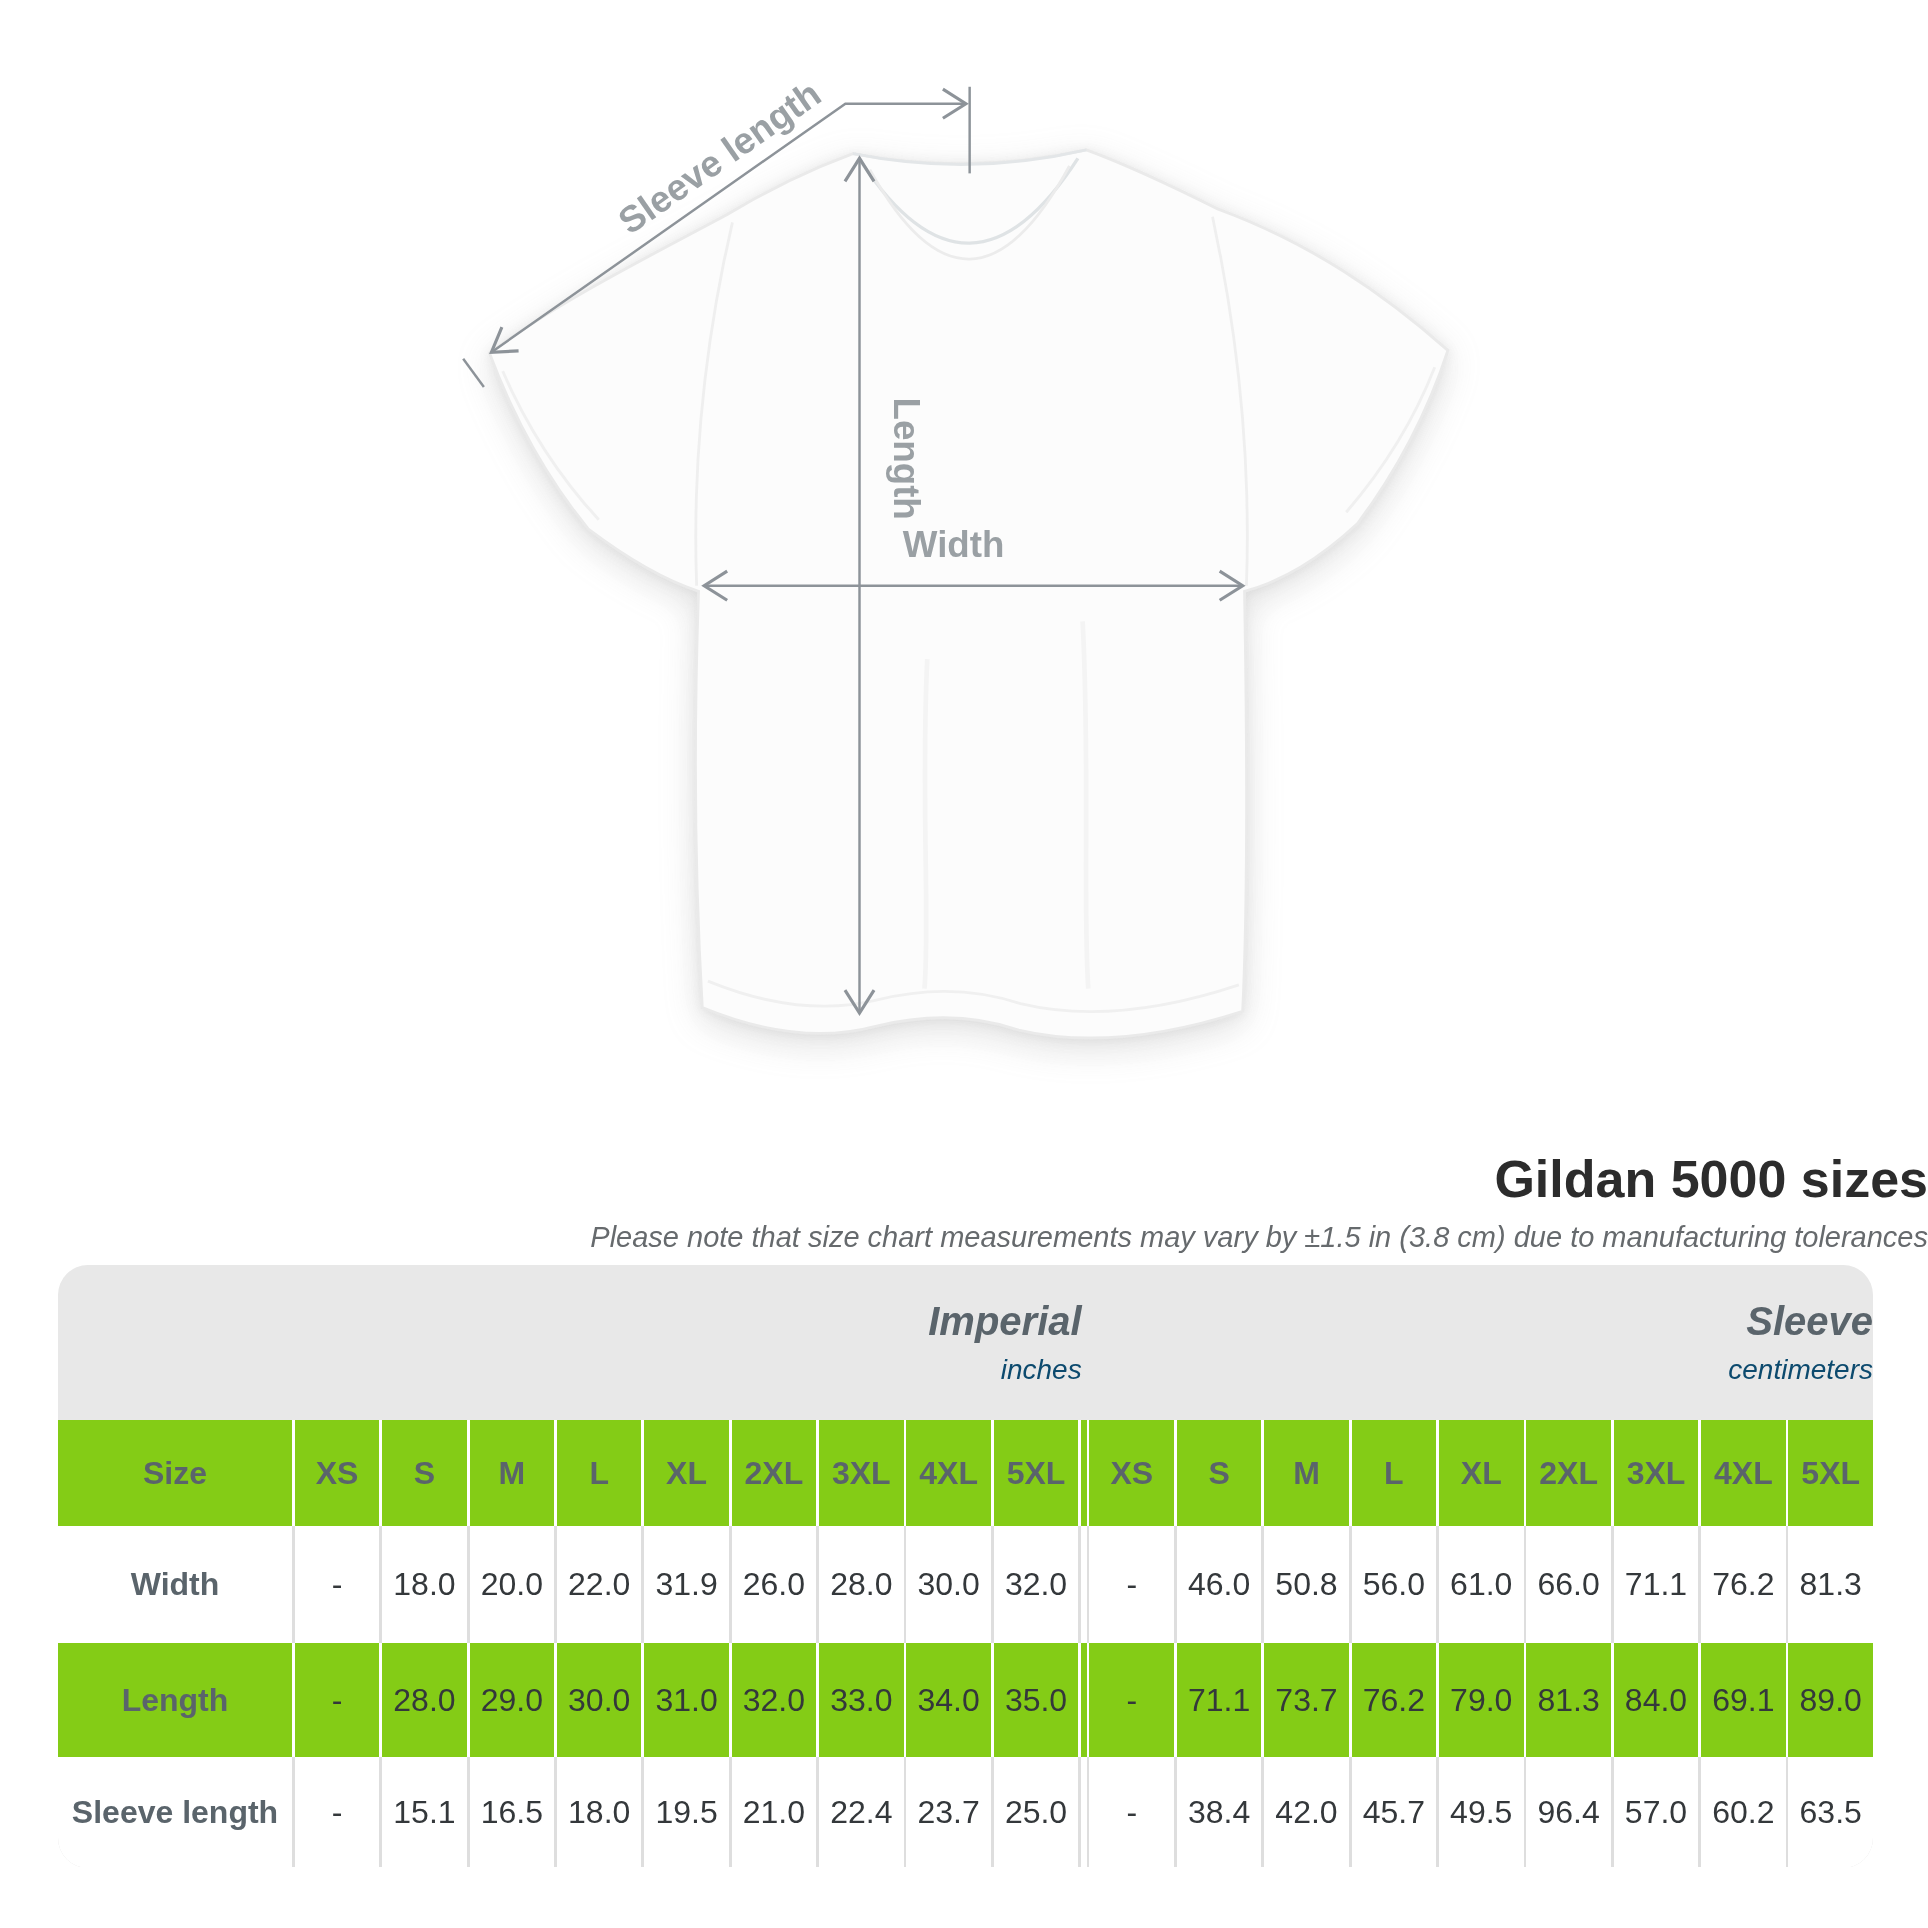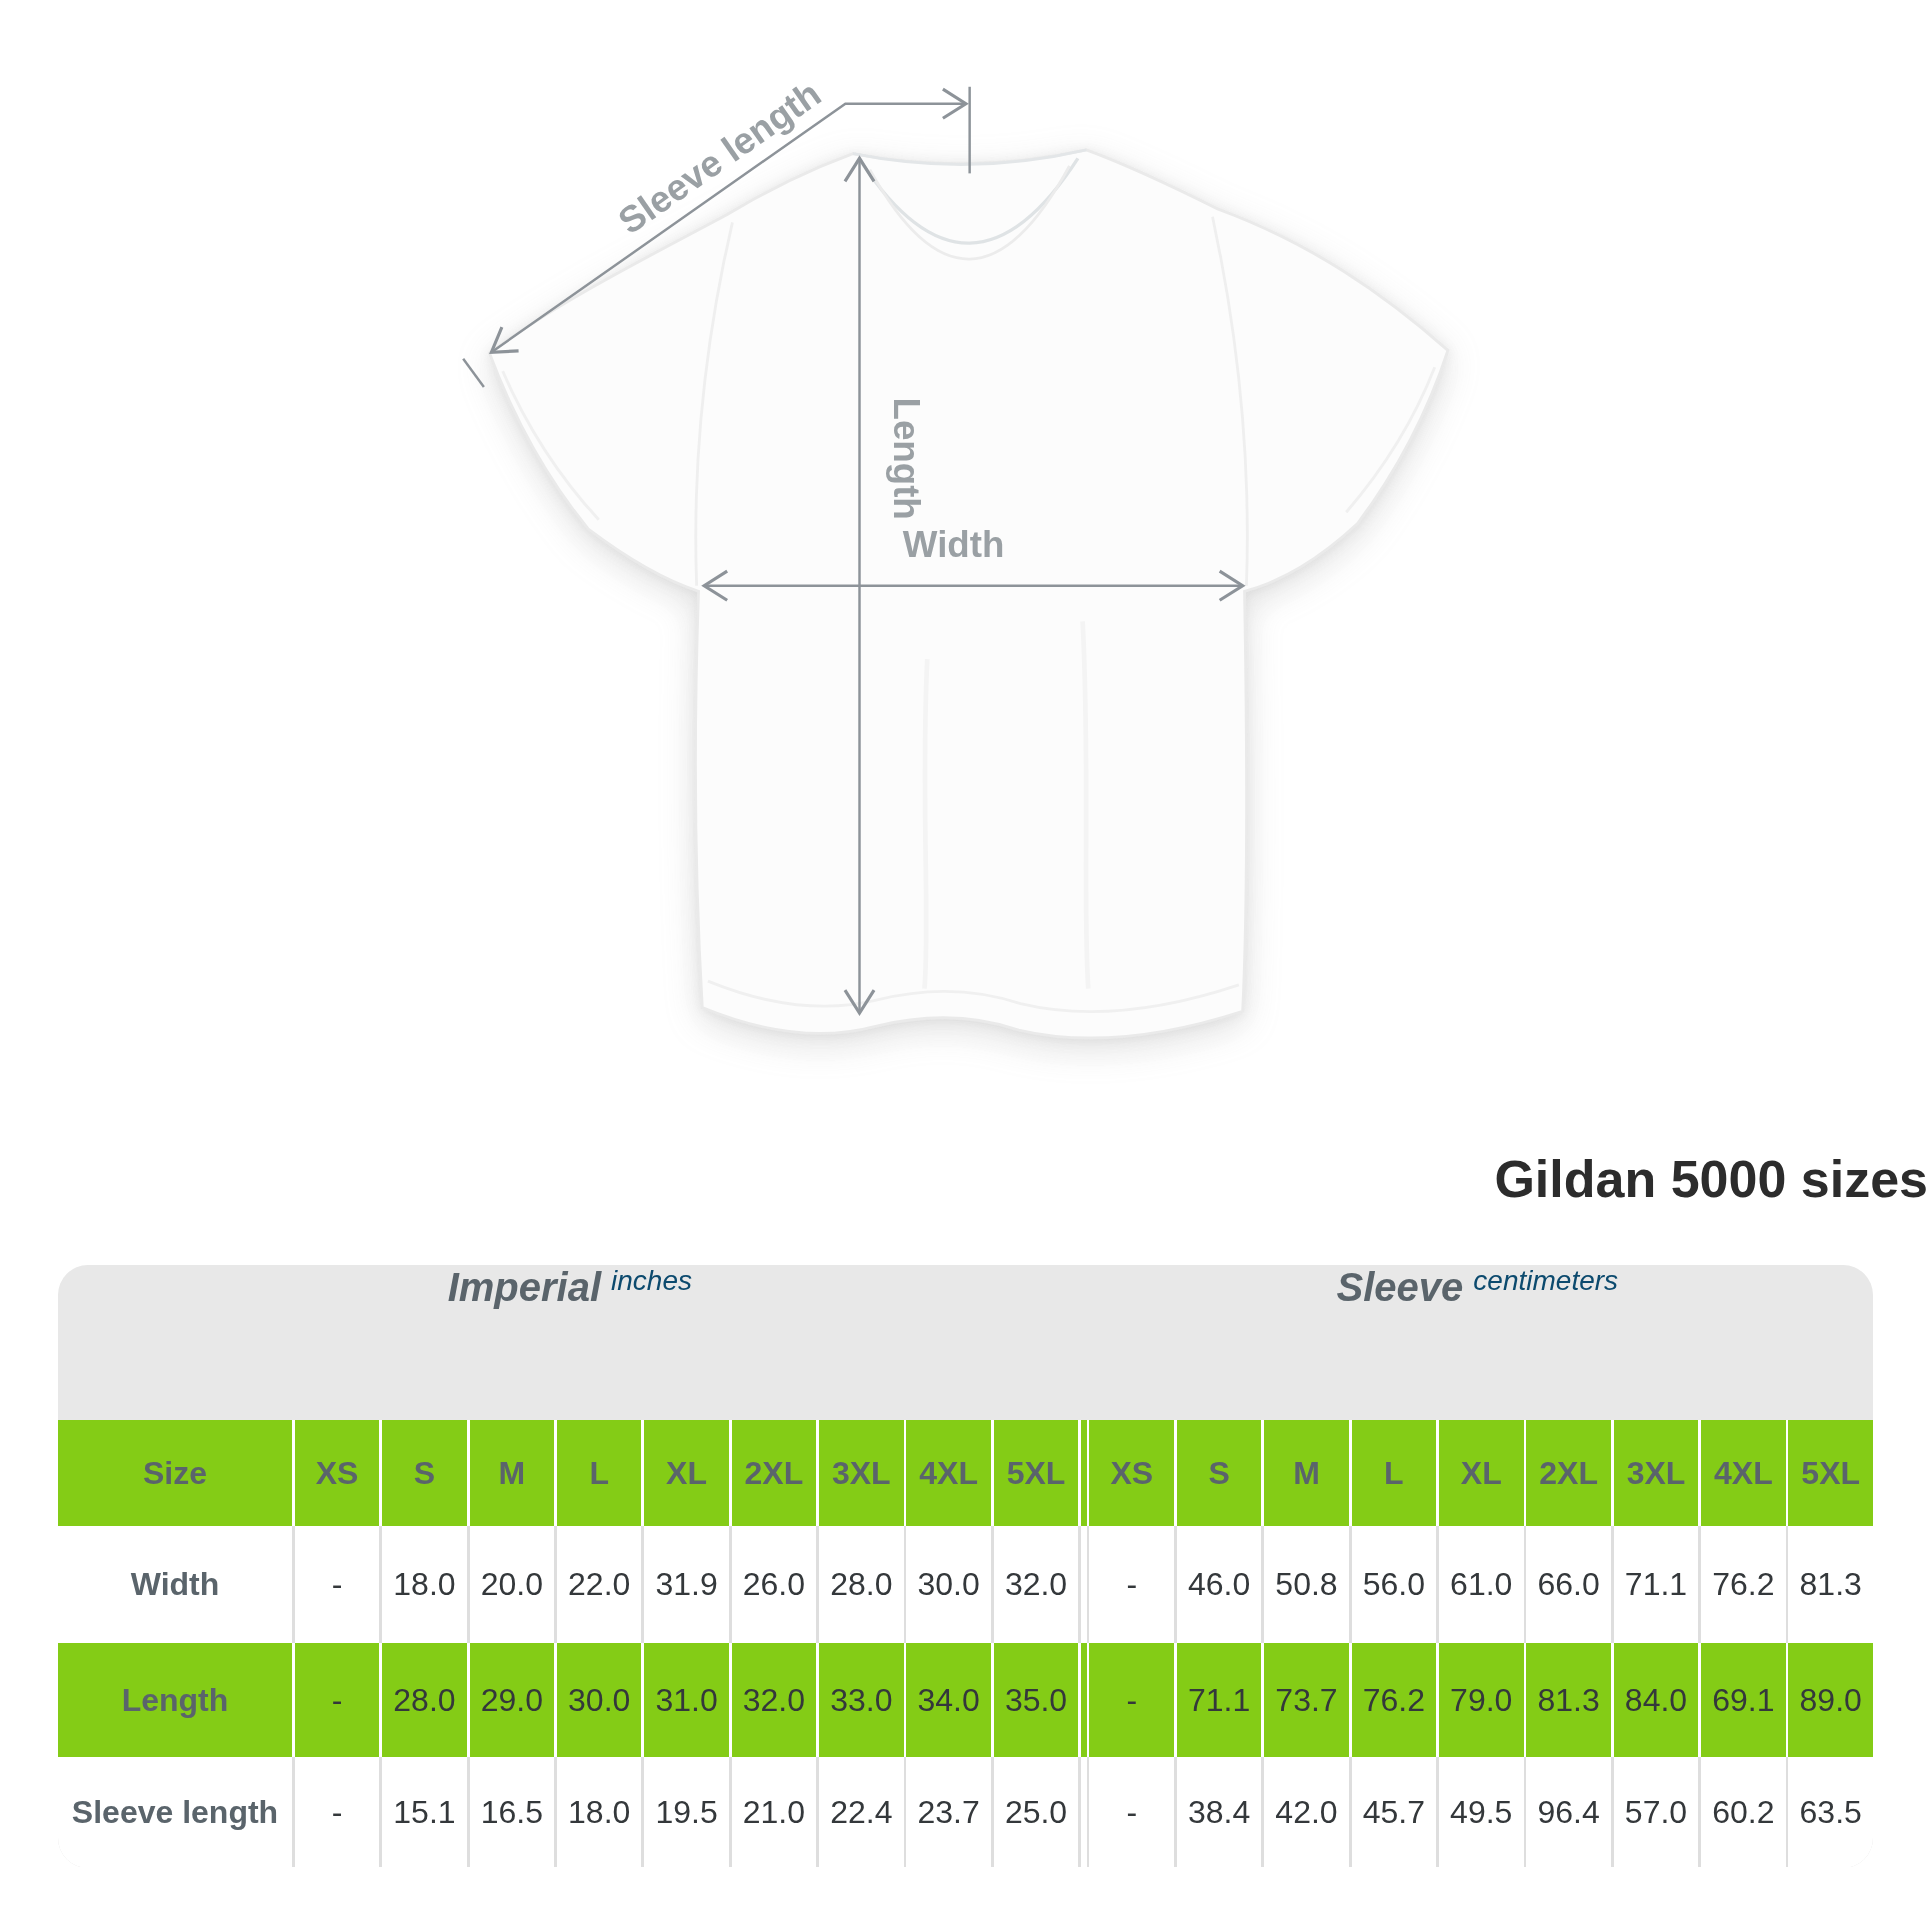--- a/index.html
+++ b/index.html
@@ -13,21 +13,21 @@
 
   
   .heading{position:absolute;left:0;top:1151px;width:1928px;text-align:right;}
   .heading h1{margin:0;font-size:52px;font-weight:bold;color:#2c2c2c;line-height:1.1;}
   .heading .note{margin:13px 0 0 0;font-size:29px;font-style:italic;color:#666a6d;}
 
   
   .size-table{position:absolute;left:58px;top:1265px;width:1815px;height:603px;
               border-radius:30px;overflow:hidden;}
   .band-row{height:155px;background:#e8e8e8;display:flex;}
-  .band-half{display:flex;align-items:flex-start;justify-content:center;gap:10px;}
+  .band-half{display:flex;flex-direction:column;align-items:flex-end;justify-content:center;gap:10px;}
   .band-half.imperial{width:56.4%;}
   .band-half.metric{width:43.6%;}
   .band-name{font-size:40px;font-weight:bold;font-style:italic;color:#5a646b;}
   .band-unit{font-size:28px;font-style:italic;color:#0c4a6e;}
 
   .trow{display:grid;grid-template-columns:234px repeat(9,1fr) 5.6px repeat(9,1fr);column-gap:2.8px;}
   .trow.white{background:#dedede;}
   .trow.gray{background:#ffffff;}
   .trow .cell{display:flex;align-items:center;justify-content:center;}
   .trow.white .cell,.trow.white .spacer{background:#ffffff;}
@@ -92,20 +92,21 @@
       <line x1="748" y1="622" x2="1320" y2="622" marker-start="url(#arr)" marker-end="url(#arr)"></line>
     </g>
 
     <text class="dim-label" transform="translate(772,178) rotate(-35)" text-anchor="middle">Sleeve length</text>
     <text class="dim-label" transform="translate(950,487) rotate(90)" text-anchor="middle">Length</text>
     <text class="dim-label" x="1013" y="592" text-anchor="middle">Width</text>
   </svg>
 
   <div class="heading">
     <h1>Gildan 5000 sizes</h1>
+    <p class="note">Please note that size chart measurements may vary by ±1.5 in (3.8 cm) due to manufacturing tolerances</p>
   </div>
 
   <div class="size-table">
 
     <div class="band-row">
       <div class="band-half imperial">
         <div class="band-name">Imperial</div>
         <div class="band-unit">inches</div>
       </div>
       <div class="band-half metric">

